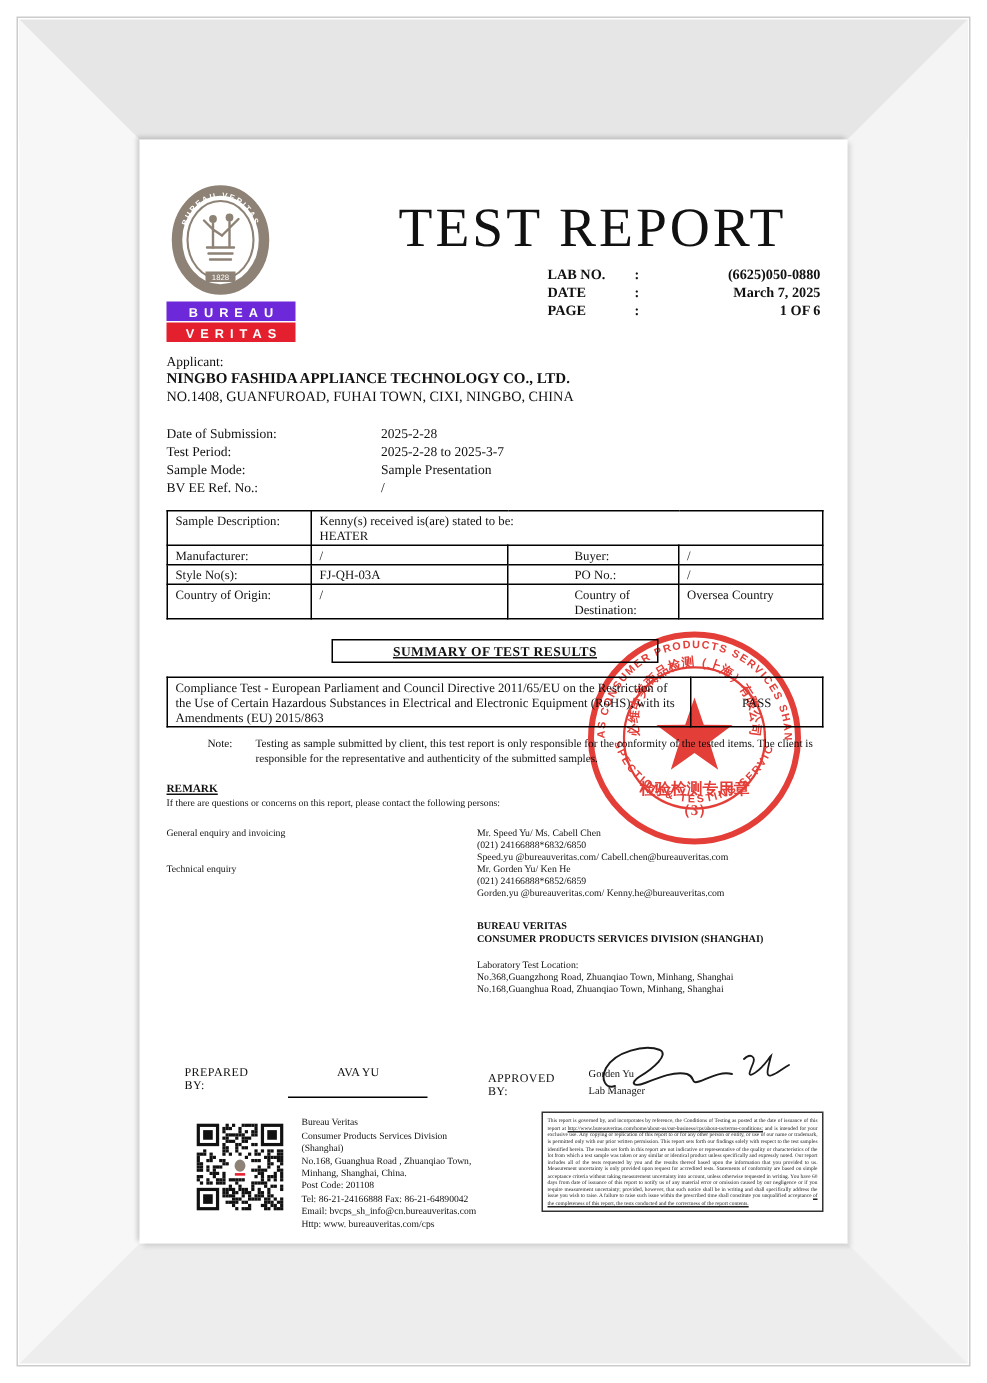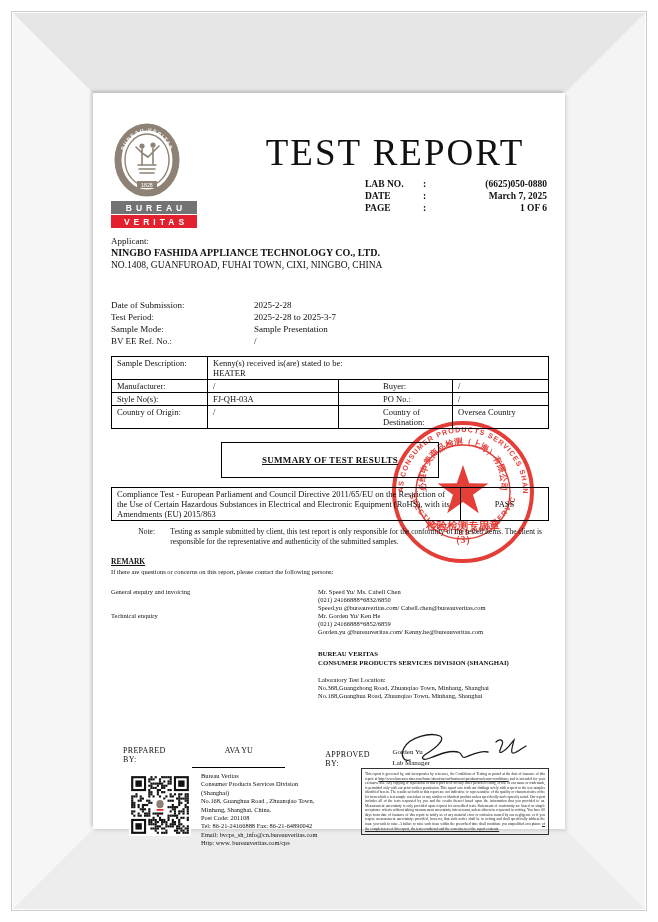--- a/index.html
+++ b/index.html
@@ -13,44 +13,44 @@
           box-shadow:-2px -2px 3px rgba(0,0,0,.18), 2px 2px 3px rgba(0,0,0,.10);
           padding:30px 16px 8px 18px; display:flex; flex-direction:column;
           font-size:9px; color:#111; }
   
   .hdr { display:flex; }
   .logo-block { width:100px; }
   .bars { width:86px; margin-top:2px; }
   .bar { height:13px; display:flex; align-items:center; justify-content:center;
          color:#fff; font-family:"Liberation Sans",sans-serif; font-weight:bold;
          font-size:8.5px; letter-spacing:4px; text-indent:4px; margin-bottom:1px; }
-  .bar.taupe { background:#737373; }
+  .bar.taupe { background:#6d28d9; }
   .bar.red   { background:#e5202e; }
   .hdr-right { flex:1; padding-left:30px; }
   .doc-title { font-size:37px; letter-spacing:2px; text-align:center; margin-top:8px; white-space:nowrap; }
   .meta { width:182px; margin-left:auto; margin-top:4px; margin-right:2px; }
   .meta-row { display:flex; font-weight:bold; font-size:9.5px; line-height:12px;justify-content:flex-end; }
   .meta-label { width:58px; }
   .meta-sep { width:30px; text-align:left; }
   .meta-value { flex:1; text-align:right; }
   
   .applicant { margin-top:6px; line-height:12px; }
   .applicant .name { font-weight:bold; font-size:10px; }
   .applicant .addr { font-size:9.5px; }
   
-  .subm { margin-top:28px; }
+  .subm { margin-top:12px; }
   .subm-row { display:flex; line-height:12px; }
   .subm-label { width:143px; }
   
   table { border-collapse:collapse; width:100%; margin-top:9px; }
   td, th { border:1px solid #000; padding:1px 5px; font-size:8.5px; text-align:left; vertical-align:top; }
   .sample-table td:nth-child(1){ width:96px; }
   .sample-table .c2 { width:131px; }
   .sample-table .c3 { width:114px;padding-left:44px; }
-  .summary-box { margin:13px auto 0; width:218px; border:1px solid #000; padding:12px 2px;
+  .summary-box { margin:13px auto 0; width:218px; border:1px solid #000; padding:2px 2px;
                  text-align:center; }
   .summary-box span { font-weight:bold; font-size:9px; text-decoration:underline; letter-spacing:.3px; }
   .req-table th { font-weight:bold; font-size:9px; }
   .req-table .con { width:88px; text-align:center; }
   .req-table td.con { vertical-align:middle; }
   
   .note { display:flex; margin-top:6px; font-size:7.5px; line-height:9.5px; padding-left:12px; }
   .note-label { width:50px;text-align:center; }
   .note-text { width:400px; }
   .remark-h { margin-top:11px; font-size:7.5px; font-weight:bold; text-decoration:underline; }

